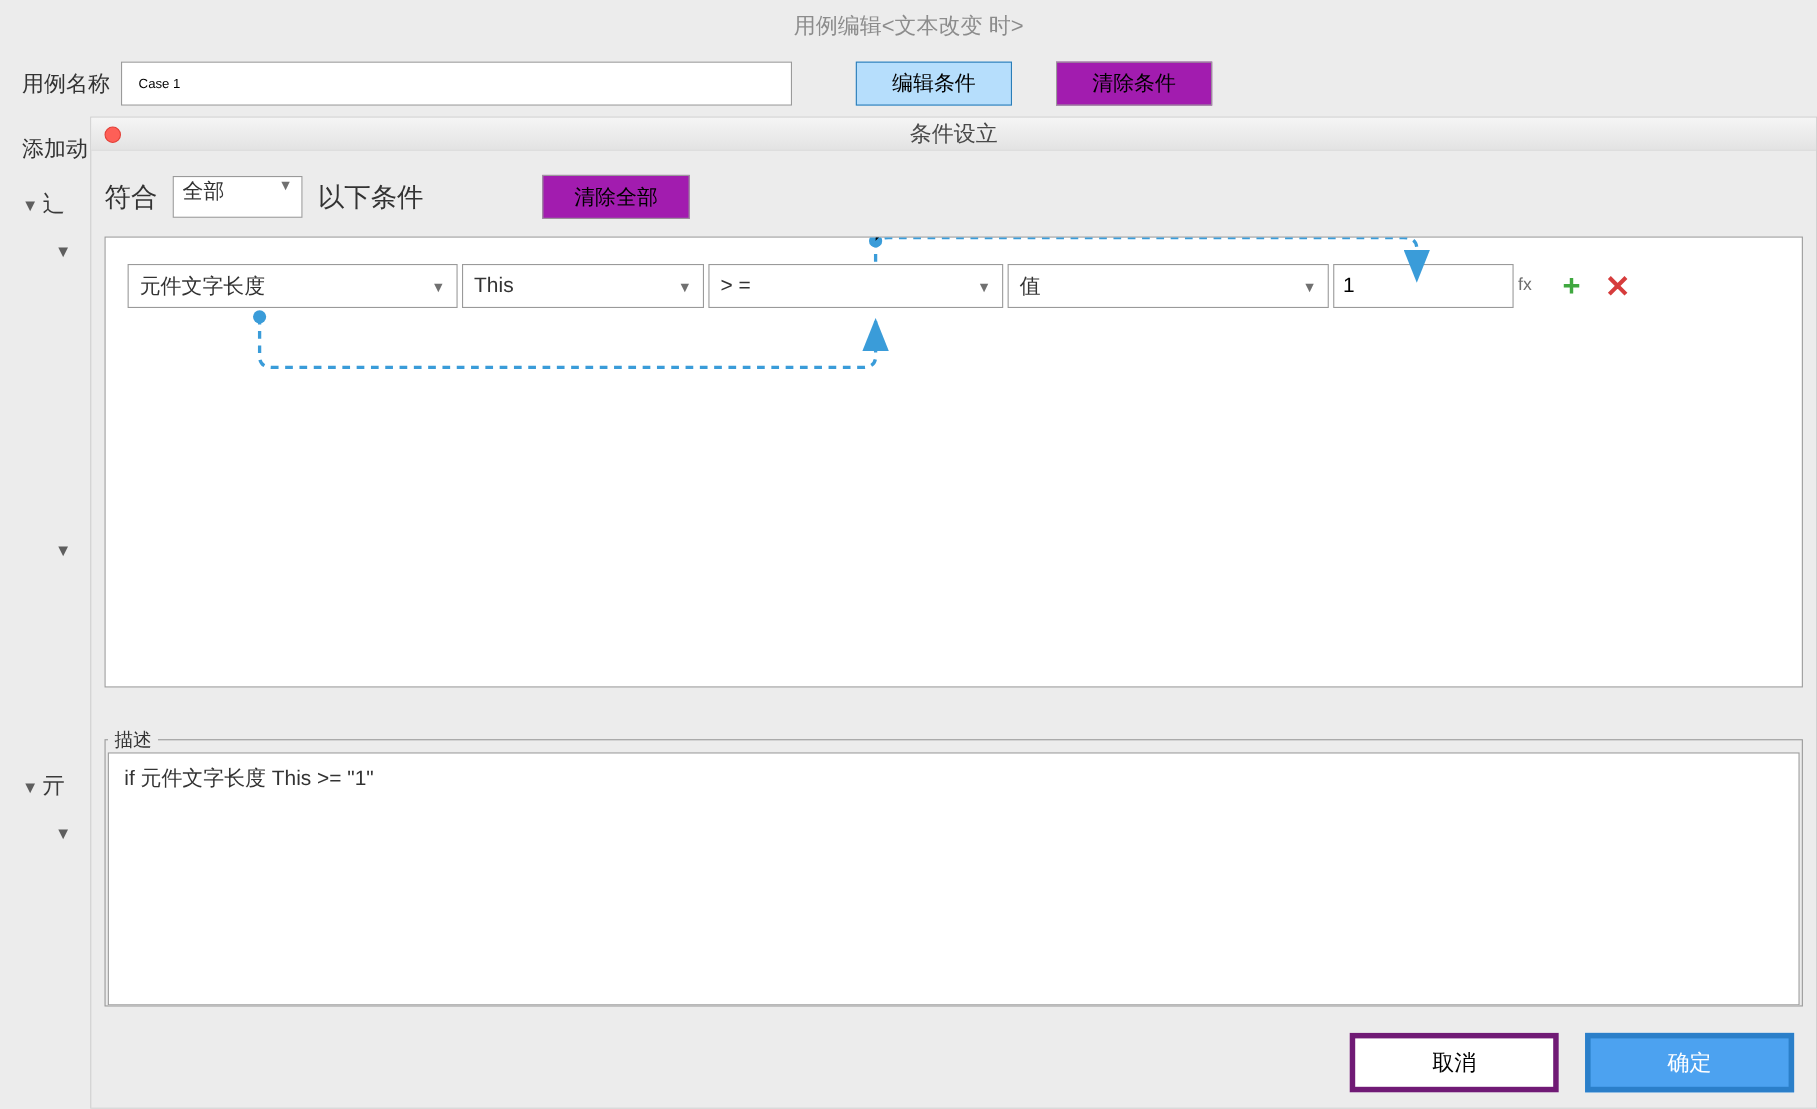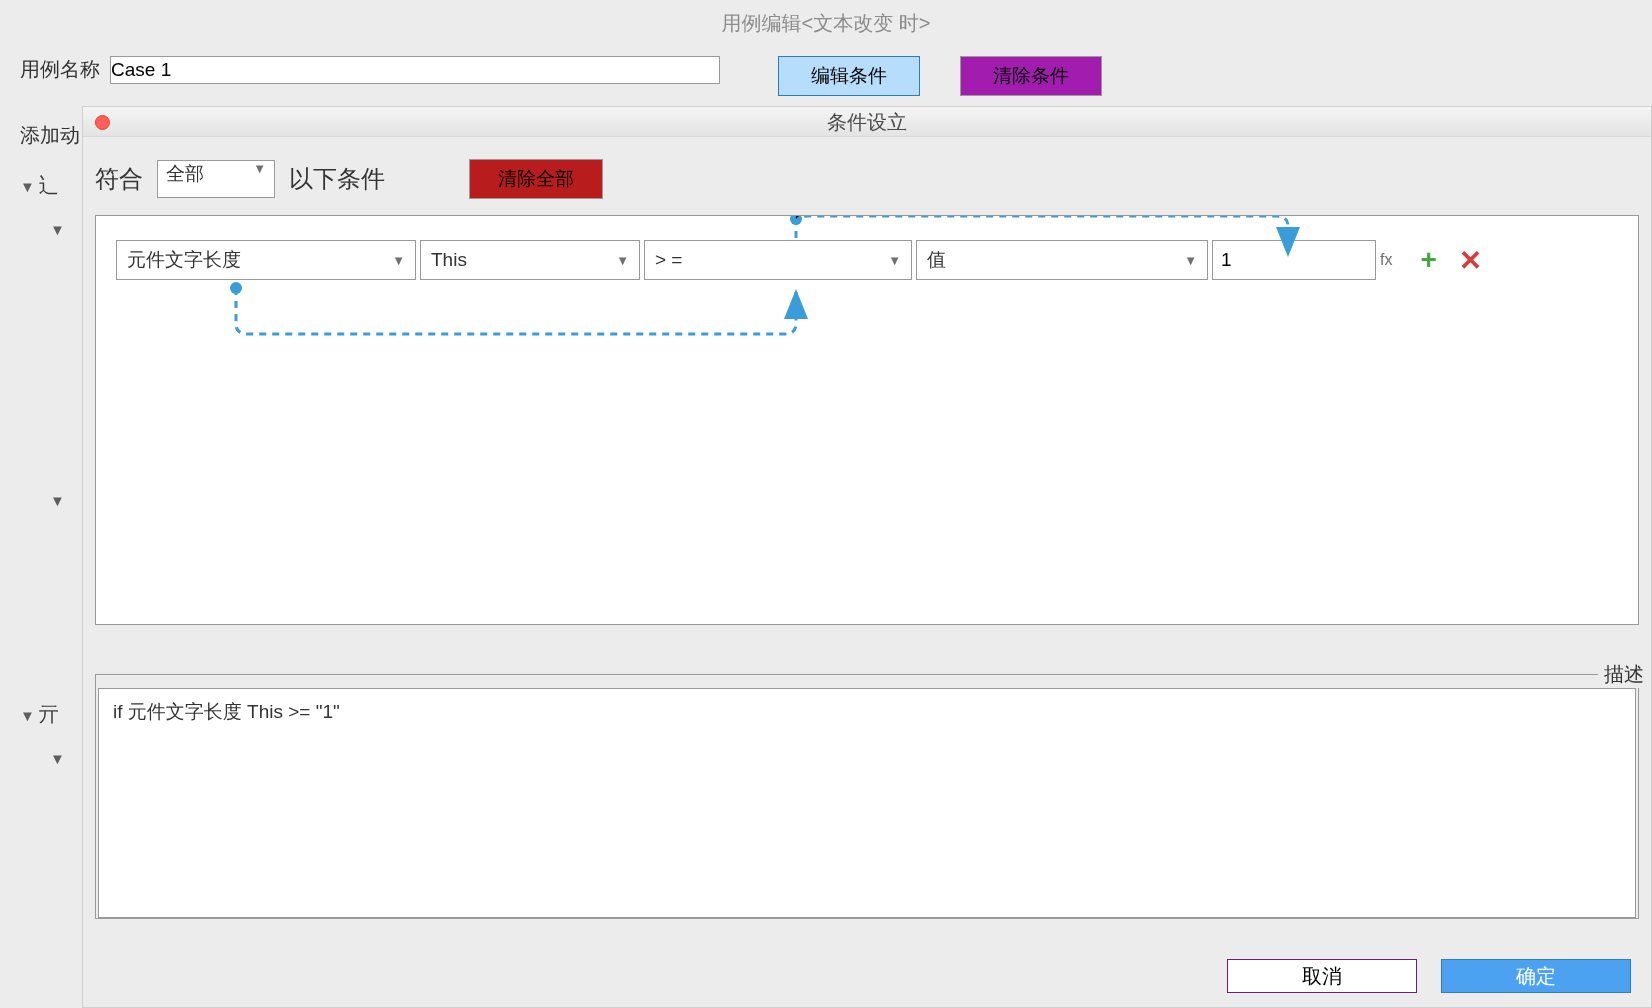--- a/index.html
+++ b/index.html
@@ -22,30 +22,31 @@
       right: 0;
       text-align: center;
       font-size: 20px;
       color: #8c8c8c;
     }
     .parent-row {
       position: absolute;
       top: 56px;
       left: 20px;
       display: flex;
+      align-items: center;
       gap: 10px;
     }
     .parent-label { font-size: 20px; color: #333; }
     .parent-input {
       width: 610px;
-      height: 28px;
-      border: 1px solid #9a9a9a;
-      background: #fff;
-      padding: 0 0;
-      font-size: 19px;
+      height: 40px;
+      border: 1px solid #9a9a9a;
+      background: #fff;
+      padding: 0 15px;
+      font-size: 12px;
     }
     .parent-btn {
       height: 40px;
       padding: 0 32px;
       border: 1px solid #9a9a9a;
       background: #a21caf;
       font-size: 19px;
       cursor: pointer;
     }
     .parent-btn.accent {
@@ -128,23 +129,23 @@
       display: flex;
       align-items: flex-start;
       justify-content: space-between;
       padding: 0 8px;
       font-size: 19px;
     }
     .clear-all-btn {
       height: 40px;
       padding: 0 28px;
       border: 1px solid #9a9a9a;
-      background: #b91c1c;
-      font-size: 19px;
-      margin-left: 70px;
+      background: #a21caf;
+      font-size: 19px;
+      margin-left: 94px;
       cursor: pointer;
     }
     .cond-box {
       border: 1px solid #9a9a9a;
       background: #fff;
       height: 410px;
       padding: 24px 20px;
       position: relative;
     }
     .cond-row {
@@ -200,41 +201,39 @@
     }
     .dlg-btn-row {
       position: absolute;
       right: 20px;
       bottom: 14px;
       display: flex;
       gap: 24px;
     }
     .dlg-btn {
       width: 190px;
-      height: 34px;
-      border: 1px solid #701a75;
+      height: 54px;
+      border: 5px solid #701a75;
       background: #fff;
       font-size: 20px;
       cursor: pointer;
       text-align: center;
     }
     .dlg-btn.primary {
       background: #4ca2f0;
       border-color: #2b7fc9;
       color: #fff;
     }
     fieldset {
       border: 1px solid #9a9a9a;
       padding: 0;
     }
     fieldset legend {
-      margin-left: 14px;
       padding: 0 6px;
-      font-size: 20px;
-      text-align: right;
+      font-size: 17px;
     }
   </style>
 </head>
 <body>
 
 <div class="parent-title">用例编辑&lt;文本改变 时&gt;</div>
 
 <div class="parent-row">
   <span class="parent-label">用例名称</span>
   <input class="parent-input" value="Case 1" style="">

